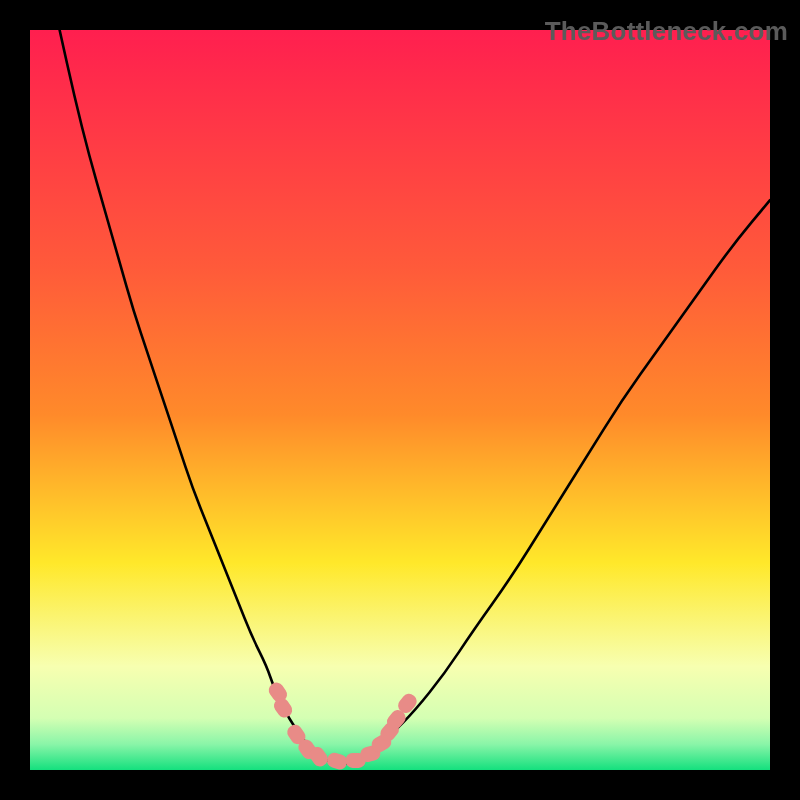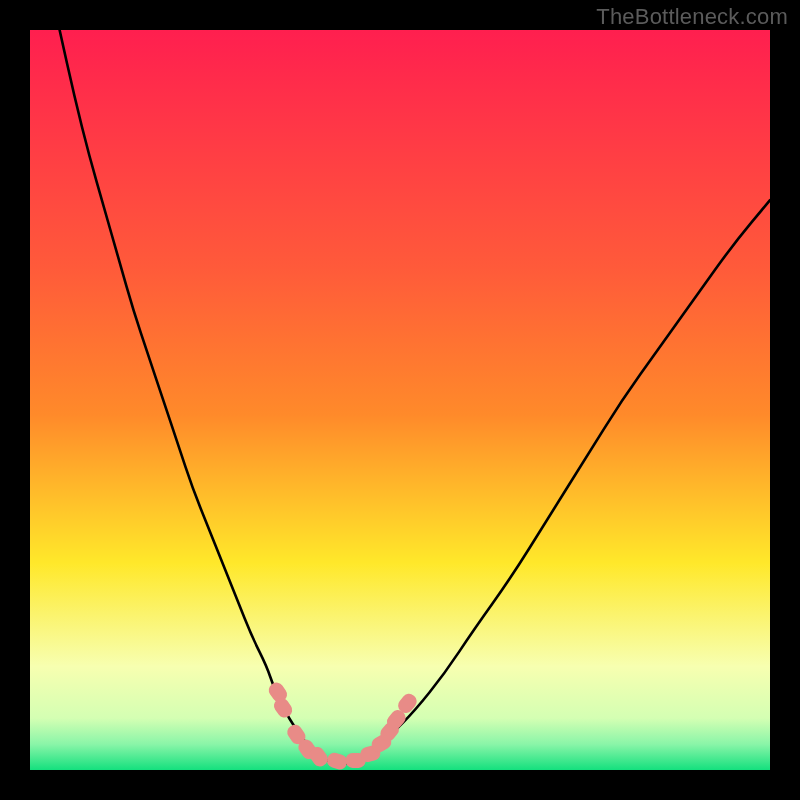--- a/index.html
+++ b/index.html
@@ -21,26 +21,26 @@
   }
   .plot-area {
     position: absolute;
     left: 30px;
     top: 30px;
     width: 740px;
     height: 740px;
   }
   .watermark {
     position: absolute;
-    top: 4px;
+    top: 16px;
     right: 12px;
     color: #5b5b5b;
-    font-size: 22px;
+    font-size: 26px;
     letter-spacing: 0.2px;
-    font-weight: 400;
+    font-weight: 700;
     user-select: none;
   }
 </style>
 </head>
 <body>
 
 <div class="frame">
   <div class="plot-area">
     <svg id="chart-svg" width="740" height="740" viewBox="0 0 740 740">
         <defs>

